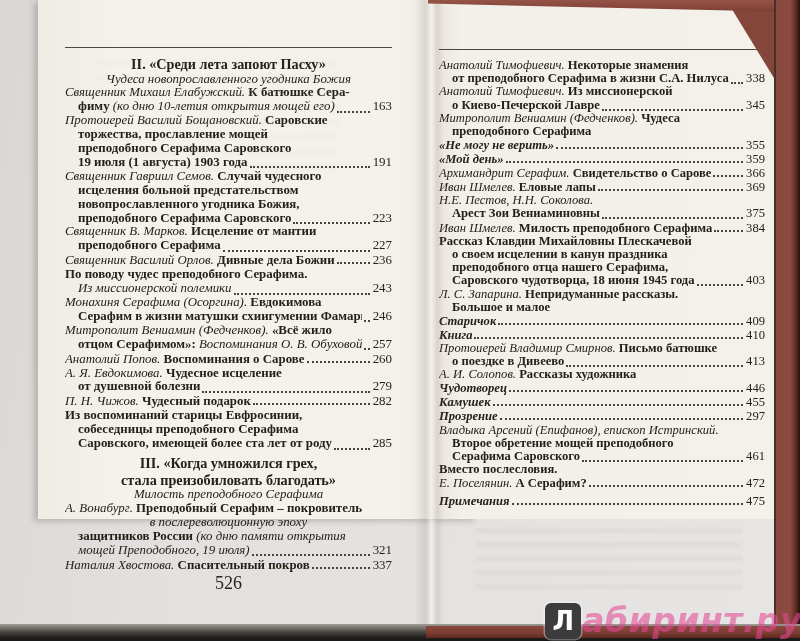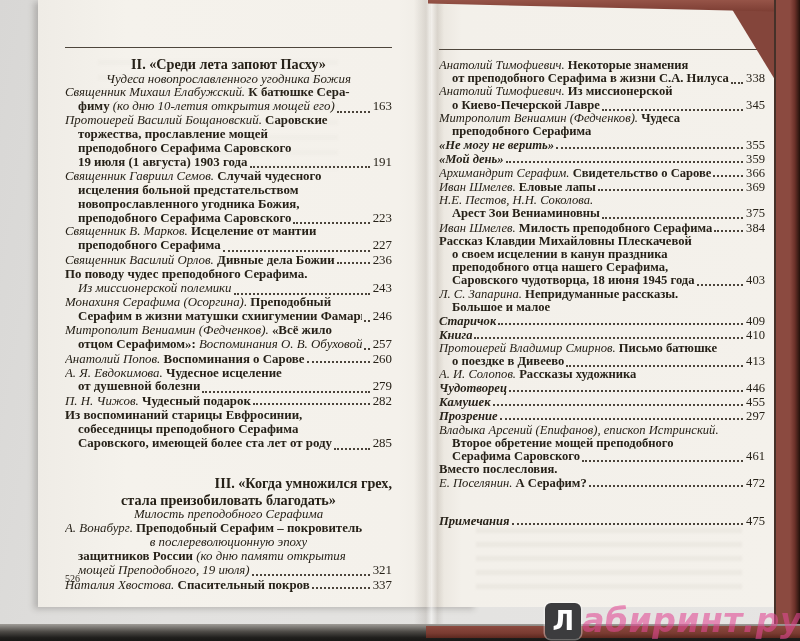--- a/index.html
+++ b/index.html
@@ -9,21 +9,21 @@
     font-family:"Liberation Serif","DejaVu Serif",serif;
     background:#e3e2e0;
   }
   .photo{
     position:relative;width:800px;height:641px;
     background:linear-gradient(100deg,#d8d7d5 0%,#e2e1df 30%,#e6e5e3 100%);
     overflow:hidden;
   }
   
   .page{
-    position:absolute;top:0;height:607px;
+    position:absolute;top:0;height:519px;
     color:#262118;
     padding-left:48px;
   }
   .page-left{
     left:38px;width:392px;
     background:linear-gradient(to right,#efece6 0%,#f5f2ec 20%,#f4f1eb 82%,#e9e5de 97%,#e2ddd5 100%);
     box-shadow:-4px 2px 6px rgba(60,55,50,.25);
   }
   .page-right{
     left:430px;width:348px;
@@ -60,34 +60,34 @@
   
   .toc{
     position:absolute;
     border-top:1.2px solid #4e463c;
   }
   .page-left .toc{left:27px;top:47px;width:327px;padding-top:8px;font-size:12.9px;line-height:13.9px;}
   .page-right .toc{left:9px;top:49px;width:326px;padding-top:9px;font-size:12.6px;line-height:13.2px;}
   .line{display:flex;align-items:baseline;}
   .line.center{justify-content:center;}
   .line.indent{padding-left:13px;align-items:center;}
-  .line.gap{margin-top:24px;justify-content:flex-end;}
+  .line.gap{margin-top:4px;}
   .line.heading{font-size:14.2px;line-height:16.5px;}
   .txt{white-space:nowrap;flex:0 1 auto;overflow:hidden;}
   .seg-i{font-style:italic;}
   .seg-b{font-weight:bold;}
   .seg-bi{font-weight:bold;font-style:italic;}
   .dots{
     flex:1 1 auto;min-width:6px;height:.7em;margin:0 3px 0 2px;
     border-bottom:2px dotted #4a433a;
   }
   .num{flex:0 0 auto;}
   .page-num{
     position:absolute;left:27px;top:573px;width:327px;
-    font-size:10px;color:#2a251c;
+    text-align:center;font-size:18px;color:#2a251c;
   }
   
   .ghost{
     position:absolute;left:46px;top:528px;width:266px;height:66px;
     background:repeating-linear-gradient(to bottom,
       rgba(125,118,105,.14) 0 5px,transparent 5px 14px);
     filter:blur(1.6px);opacity:.5;pointer-events:none;
   }
   .ghost2{
     position:absolute;left:60px;top:60px;width:240px;height:120px;
@@ -178,21 +178,21 @@
         </div>
         <div class="line">
           <span class="txt"><span class="seg-b">По поводу чудес преподобного Серафима.</span></span>
         </div>
         <div class="line indent">
           <span class="txt"><span class="seg-i">Из миссионерской полемики</span></span>
           <span class="dots"></span>
           <span class="num">243</span>
         </div>
         <div class="line">
-          <span class="txt"><span class="seg-i">Монахиня Серафима (Осоргина). </span><span class="seg-b">Преподобный</span></span>
+          <span class="txt"><span class="seg-i">Монахиня Серафима (Осоргина). </span><span class="seg-b">Евдокимова</span></span>
         </div>
         <div class="line indent">
           <span class="txt"><span class="seg-b">Серафим в жизни матушки схиигумении Фамари</span></span>
           <span class="dots"></span>
           <span class="num">246</span>
         </div>
         <div class="line">
           <span class="txt"><span class="seg-i">Митрополит Вениамин (Федченков). </span><span class="seg-b">«Всё жило</span></span>
         </div>
         <div class="line indent">

